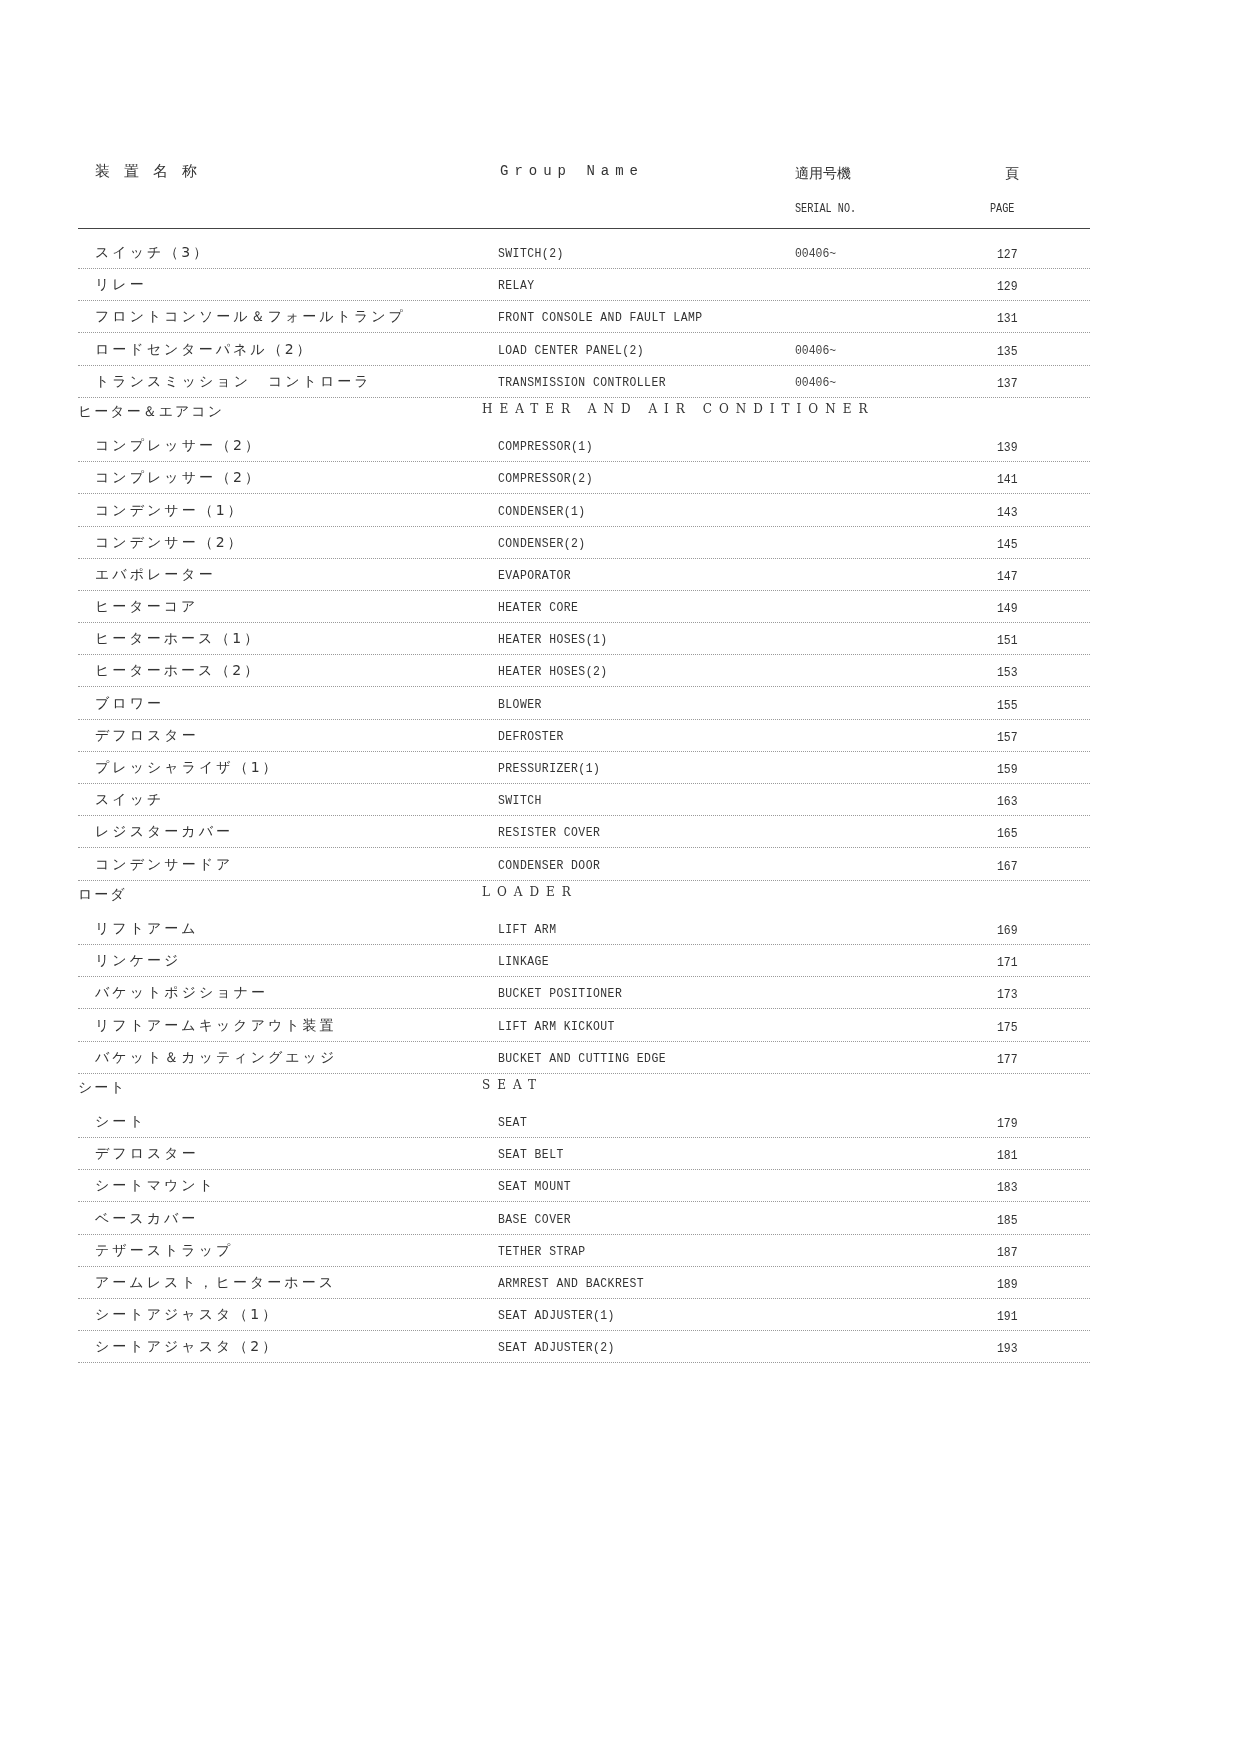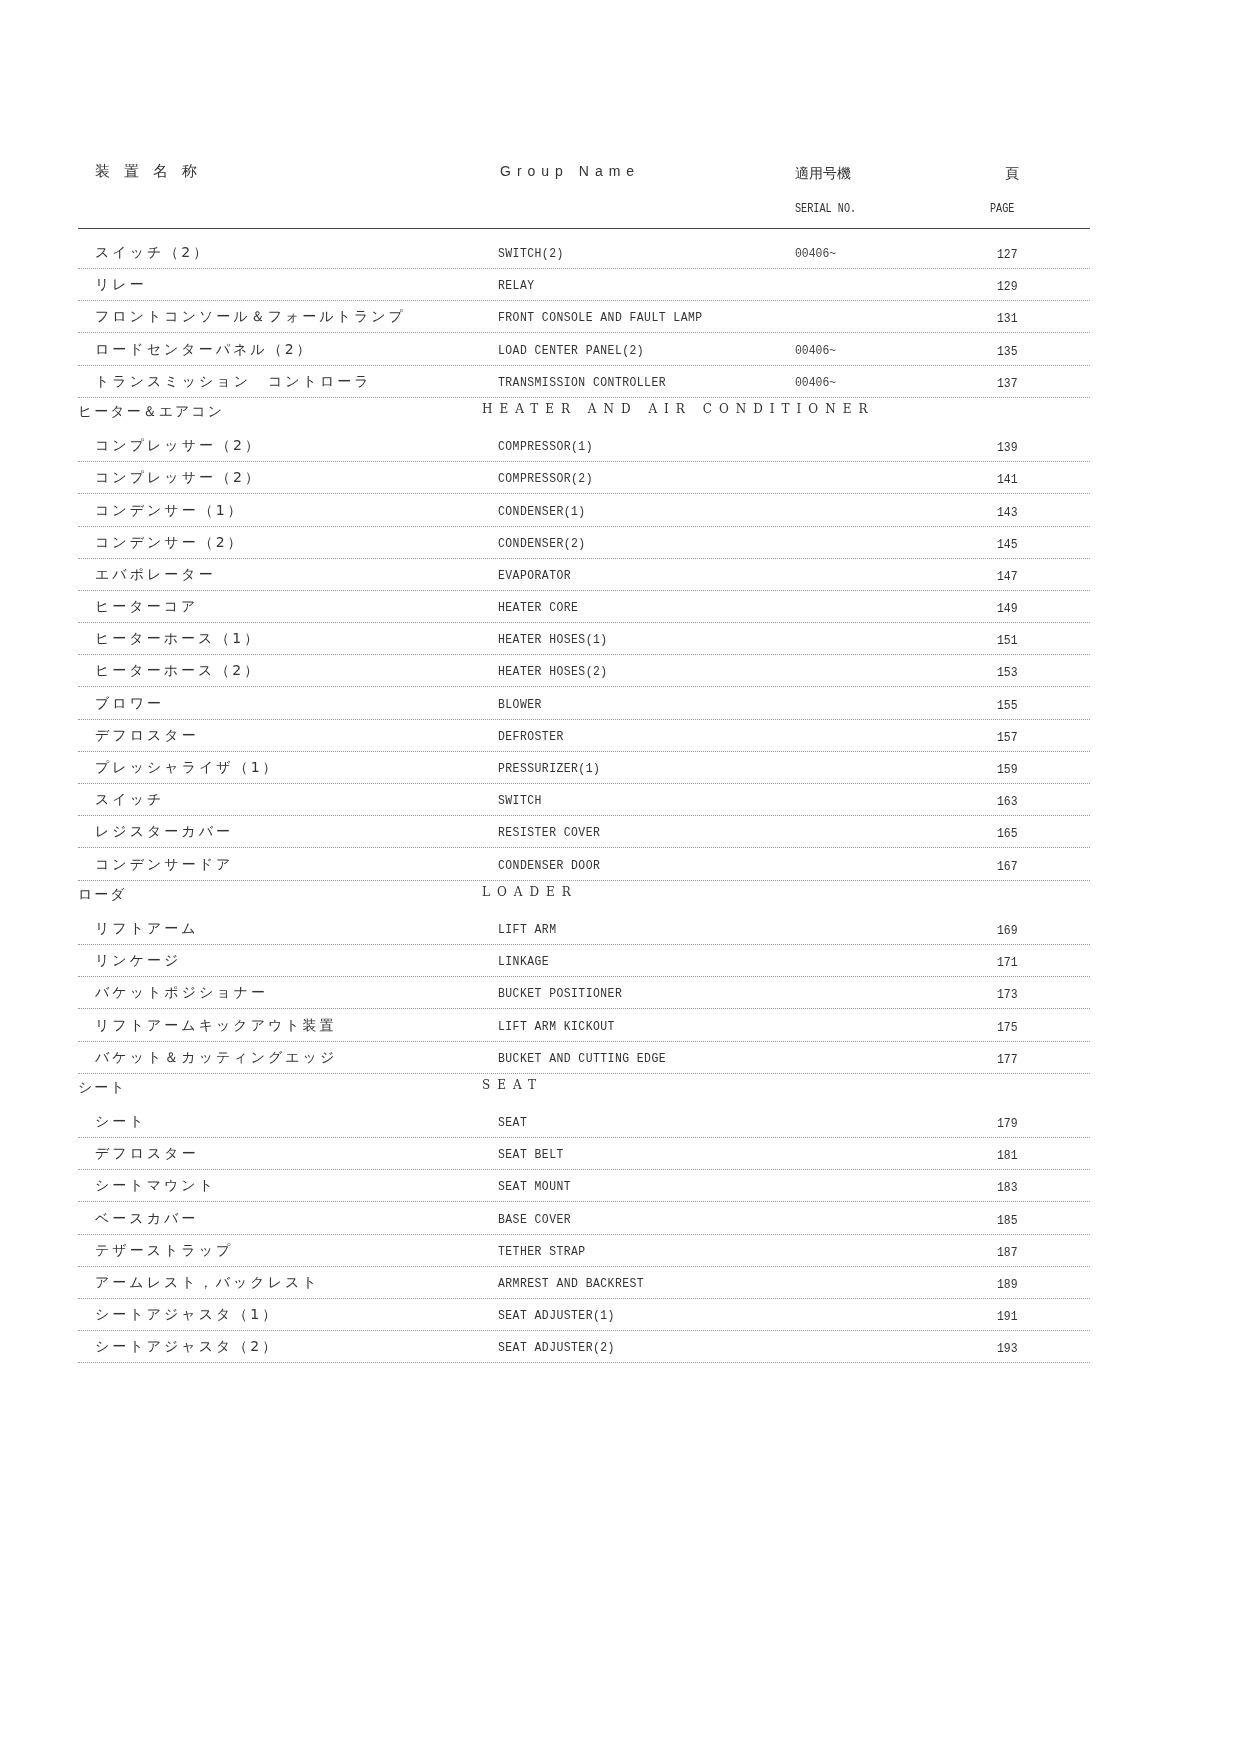--- a/index.html
+++ b/index.html
@@ -20,21 +20,21 @@
       left: 0; top: 0;
       width: 1104px;
       height: 1753px;
     }
     .hdr {
       position: absolute;
       font-size: 15px;
       color: #333;
     }
     .hdr-jp-name { left: 95px; top: 162px; letter-spacing: 14px; font-family: "DejaVu Serif", serif; }
-    .hdr-group { left: 500px; top: 163px; letter-spacing: 6px; font-family: Liberation Sans, sans-serif; font-size: 14px; }
+    .hdr-group { left: 500px; top: 163px; letter-spacing: 6px; font-family: Liberation Mono, monospace; font-size: 14px; }
     .hdr-serial-jp { left: 795px; top: 165px; font-size: 14px; }
     .hdr-page-jp { left: 1005px; top: 165px; font-size: 14px; }
     .hdr-serial-en { left: 795px; top: 202px; font-family: "Liberation Mono", monospace; font-size: 12px; transform: scaleX(0.85); transform-origin: left; }
     .hdr-page-en { left: 990px; top: 202px; font-family: "Liberation Mono", monospace; font-size: 12px; transform: scaleX(0.85); transform-origin: left; }
     .hdr-rule {
       position: absolute;
       left: 78px; top: 228px;
       width: 1012px;
       height: 0;
       border-top: 1.5px solid #444;
@@ -118,21 +118,21 @@
   <div class="hdr hdr-jp-name">装置名称</div>
   <div class="hdr hdr-group">Group Name</div>
   <div class="hdr hdr-serial-jp">適用号機</div>
   <div class="hdr hdr-page-jp">頁</div>
   <div class="hdr hdr-serial-en">SERIAL NO.</div>
   <div class="hdr hdr-page-en">PAGE</div>
   <div class="hdr-rule"></div>
 
   <div class="rows" id="rows">
       <div class="row">
-        <span class="jp">スイッチ（2）</span>
+        <span class="jp">スイッチ（3）</span>
         <span class="en">SWITCH(2)</span>
         <span class="serial">00406~</span>
         <span class="pg">127</span>
         <div class="dots"></div>
       </div>
       <div class="row">
         <span class="jp">リレー</span>
         <span class="en">RELAY</span>
         <span class="serial"></span>
         <span class="pg">129</span>
@@ -333,21 +333,21 @@
         <div class="dots"></div>
       </div>
       <div class="row">
         <span class="jp">テザーストラップ</span>
         <span class="en">TETHER STRAP</span>
         <span class="serial"></span>
         <span class="pg">187</span>
         <div class="dots"></div>
       </div>
       <div class="row">
-        <span class="jp">アームレスト，バックレスト</span>
+        <span class="jp">アームレスト，ヒーターホース</span>
         <span class="en">ARMREST AND BACKREST</span>
         <span class="serial"></span>
         <span class="pg">189</span>
         <div class="dots"></div>
       </div>
       <div class="row">
         <span class="jp">シートアジャスタ（1）</span>
         <span class="en">SEAT ADJUSTER(1)</span>
         <span class="serial"></span>
         <span class="pg">191</span>

